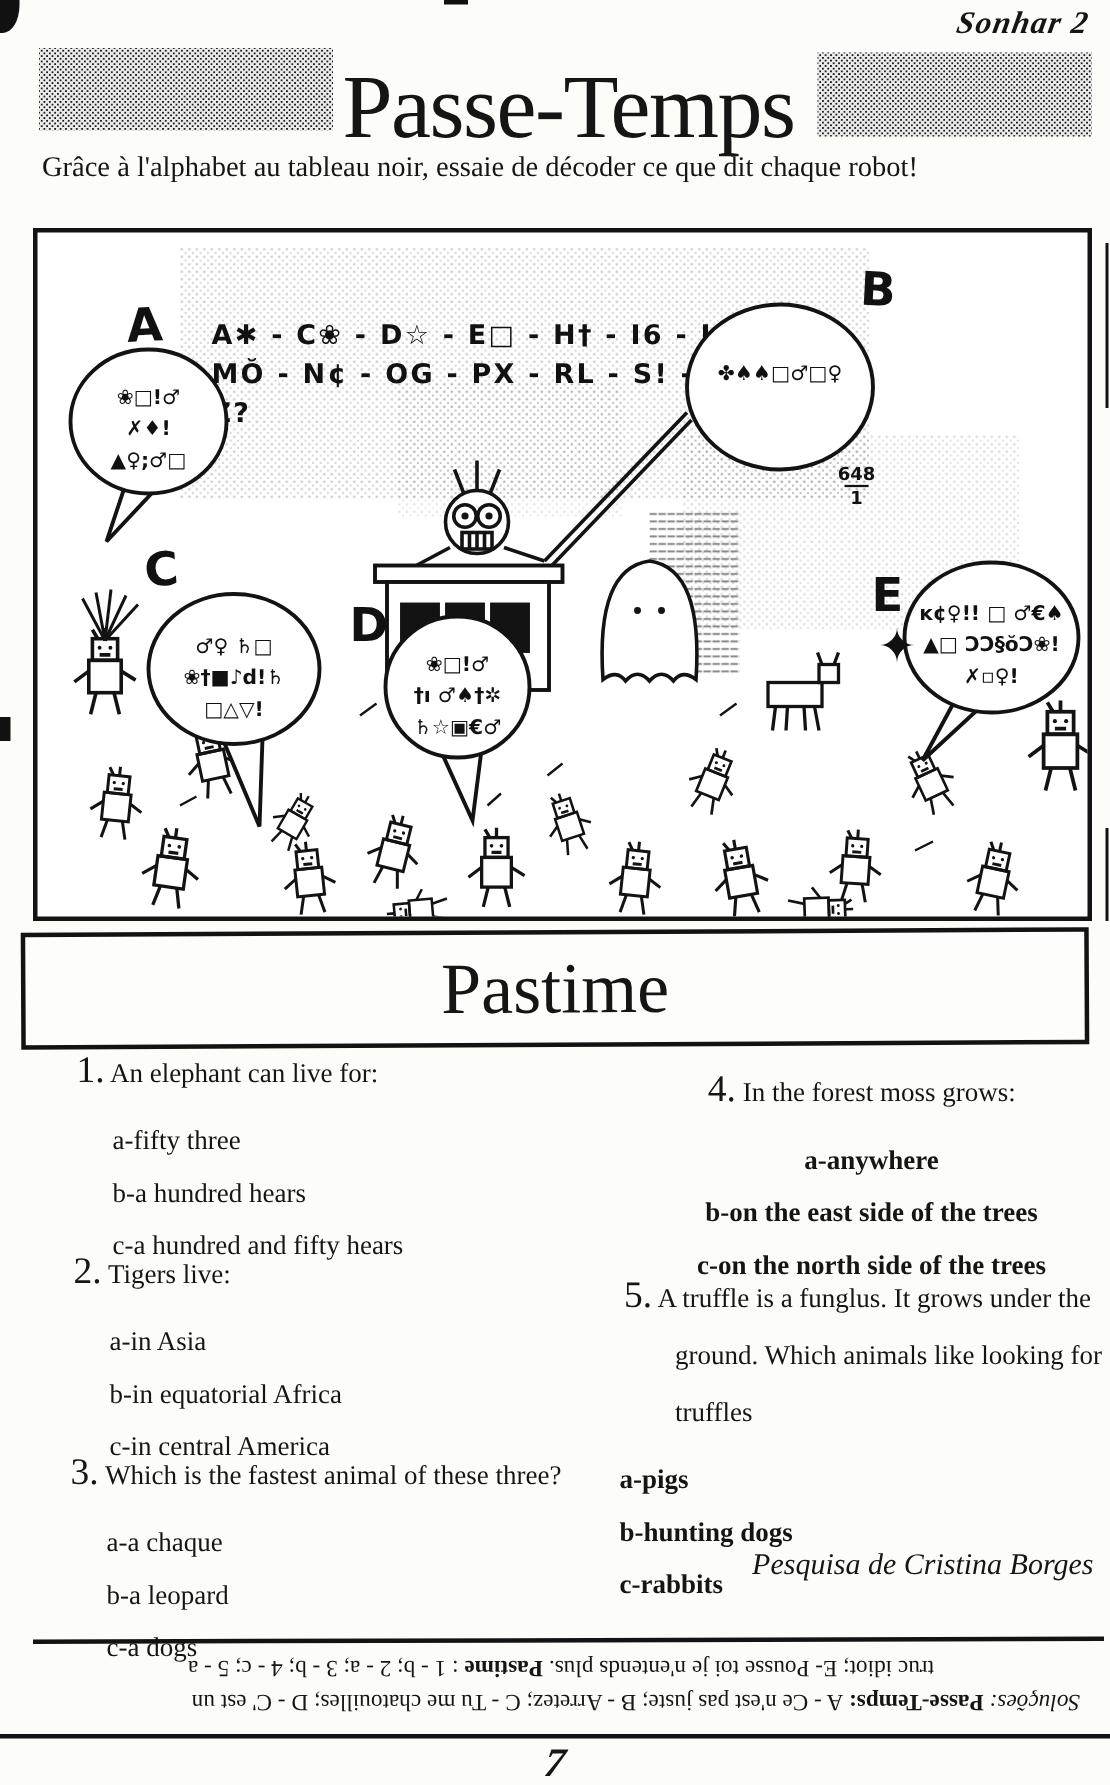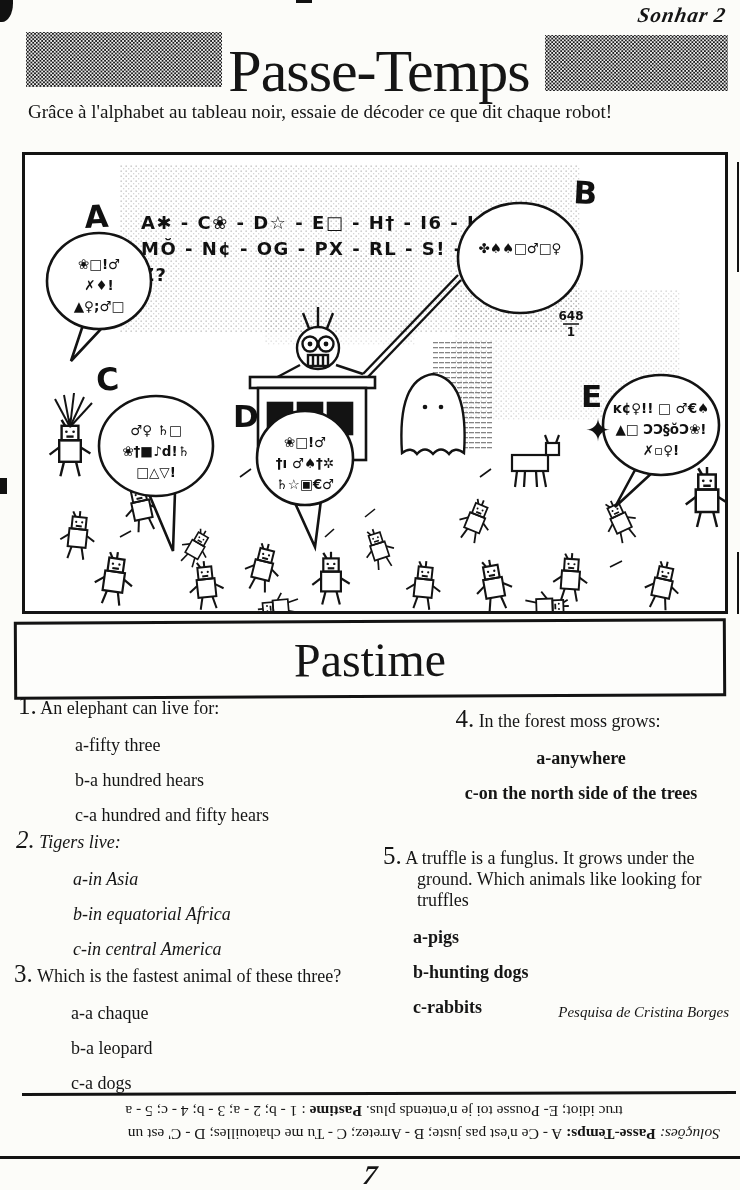--- a/index.html
+++ b/index.html
@@ -31,28 +31,28 @@
   .board-text{font-family:"DejaVu Sans",sans-serif;font-weight:bold;font-size:18px;letter-spacing:1.5px;fill:#111;}
   .robot-label{font-family:"DejaVu Sans",sans-serif;font-weight:bold;font-size:31px;fill:#111;}
   .fig-note{font-family:"DejaVu Sans",sans-serif;font-weight:bold;font-size:12px;fill:#111;text-anchor:middle;}
   
   .pastime-box{position:absolute;left:14px;top:620px;width:712px;height:78px;border:3px solid #131313;
                box-sizing:border-box;display:flex;align-items:center;justify-content:center;
                transform:rotate(-0.3deg);background:#fdfdfb;}
   .pastime-title{font-size:48px;}
   
   .question{position:absolute;}
-  .q-head{text-indent:-34px;padding-left:34px;font-size:18px;line-height:21px;}
+  .q-head{text-indent:-34px;padding-left:34px;font-size:18px;line-height:38px;margin-left:33px;}
   .q-num{font-size:25px;}
   .q-options{margin-top:16px;}
   .option{font-size:18px;margin-bottom:14px;}
   .col-left .q-options{padding-left:57px;}
   .col-right .q-options{padding-left:46px;font-weight:bold;}
   .q5 .q-options{padding-left:30px;}
-  .credit{position:absolute;right:11px;top:1004px;font-size:15px;font-style:italic;}
+  .credit{position:absolute;right:11px;top:1032px;font-size:20px;font-style:italic;}
   
   .sol-rule-top{position:absolute;left:22px;top:1092px;width:714px;height:3px;background:#131313;transform:rotate(-0.15deg);}
   .sol-rule-bottom{position:absolute;left:0;top:1156px;width:740px;height:3px;background:#131313;}
   .solutions{position:absolute;left:28px;top:1100px;width:692px;transform:rotate(180deg);
              font-size:15.5px;line-height:23px;}
   .sol-line2{text-align:center;}
   .sol-italic{font-style:italic;}
   .sol-bold{font-weight:bold;}
   .page-num{position:absolute;left:0;top:1160px;width:740px;text-align:center;
             font-size:27px;font-style:italic;font-weight:bold;transform:skewX(-8deg);}
@@ -240,21 +240,21 @@
 
   <div class="question col-left" style="left:18px;top:695px;width:360px;">
     <div class="q-head"><span class="q-num">1.</span> <span>An elephant can live for:</span></div>
     <div class="q-options">
       <div class="option">a-fifty three</div>
       <div class="option">b-a hundred hears</div>
       <div class="option">c-a hundred and fifty hears</div>
     </div>
   </div>
 
-  <div class="question col-left" style="left:16px;top:829px;width:360px;font-style:italic;">
+  <div class="question col-left" style="left:16px;top:829px;width:360px;">
     <div class="q-head"><span class="q-num">2.</span> <span>Tigers live:</span></div>
     <div class="q-options">
       <div class="option">a-in Asia</div>
       <div class="option">b-in equatorial Africa</div>
       <div class="option">c-in central America</div>
     </div>
   </div>
 
   <div class="question col-left" style="left:14px;top:963px;width:370px;">
     <div class="q-head"><span class="q-num">3.</span> <span>Which is the fastest animal of these three?</span></div>
@@ -262,20 +262,21 @@
       <div class="option">a-a chaque</div>
       <div class="option">b-a leopard</div>
       <div class="option">c-a dogs</div>
     </div>
   </div>
 
   <div class="question col-right" style="left:383px;top:708px;width:350px;text-align:center;">
     <div class="q-head"><span class="q-num">4.</span> <span>In the forest moss grows:</span></div>
     <div class="q-options">
       <div class="option">a-anywhere</div>
+      <div class="option">b-on the east side of the trees</div>
       <div class="option">c-on the north side of the trees</div>
     </div>
   </div>
 
   <div class="question col-right q5" style="left:383px;top:845px;width:352px;">
     <div class="q-head"><span class="q-num">5.</span> <span>A truffle is a funglus. It grows under the ground. Which animals like looking for truffles</span></div>
     <div class="q-options">
       <div class="option">a-pigs</div>
       <div class="option">b-hunting dogs</div>
       <div class="option">c-rabbits</div>

